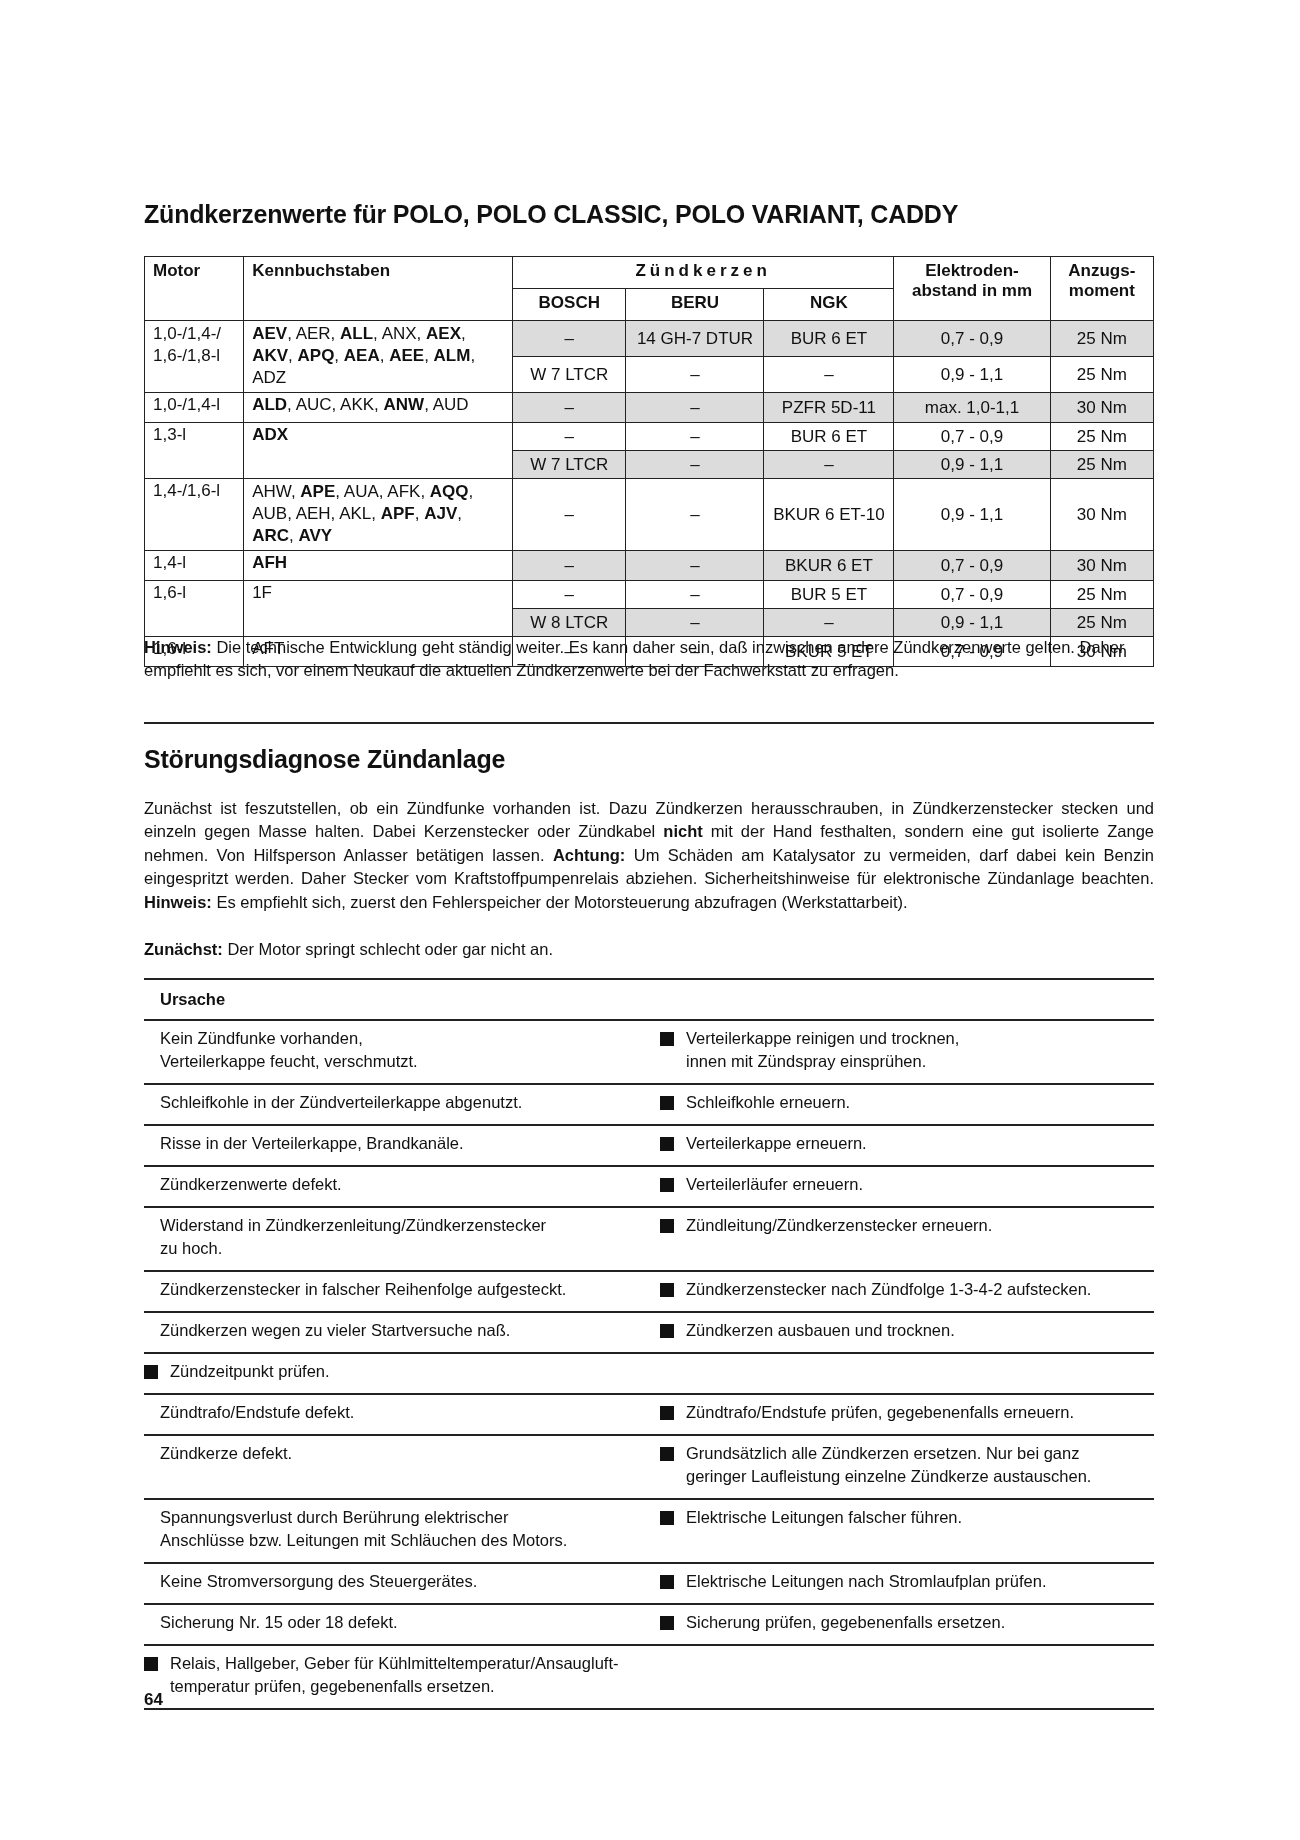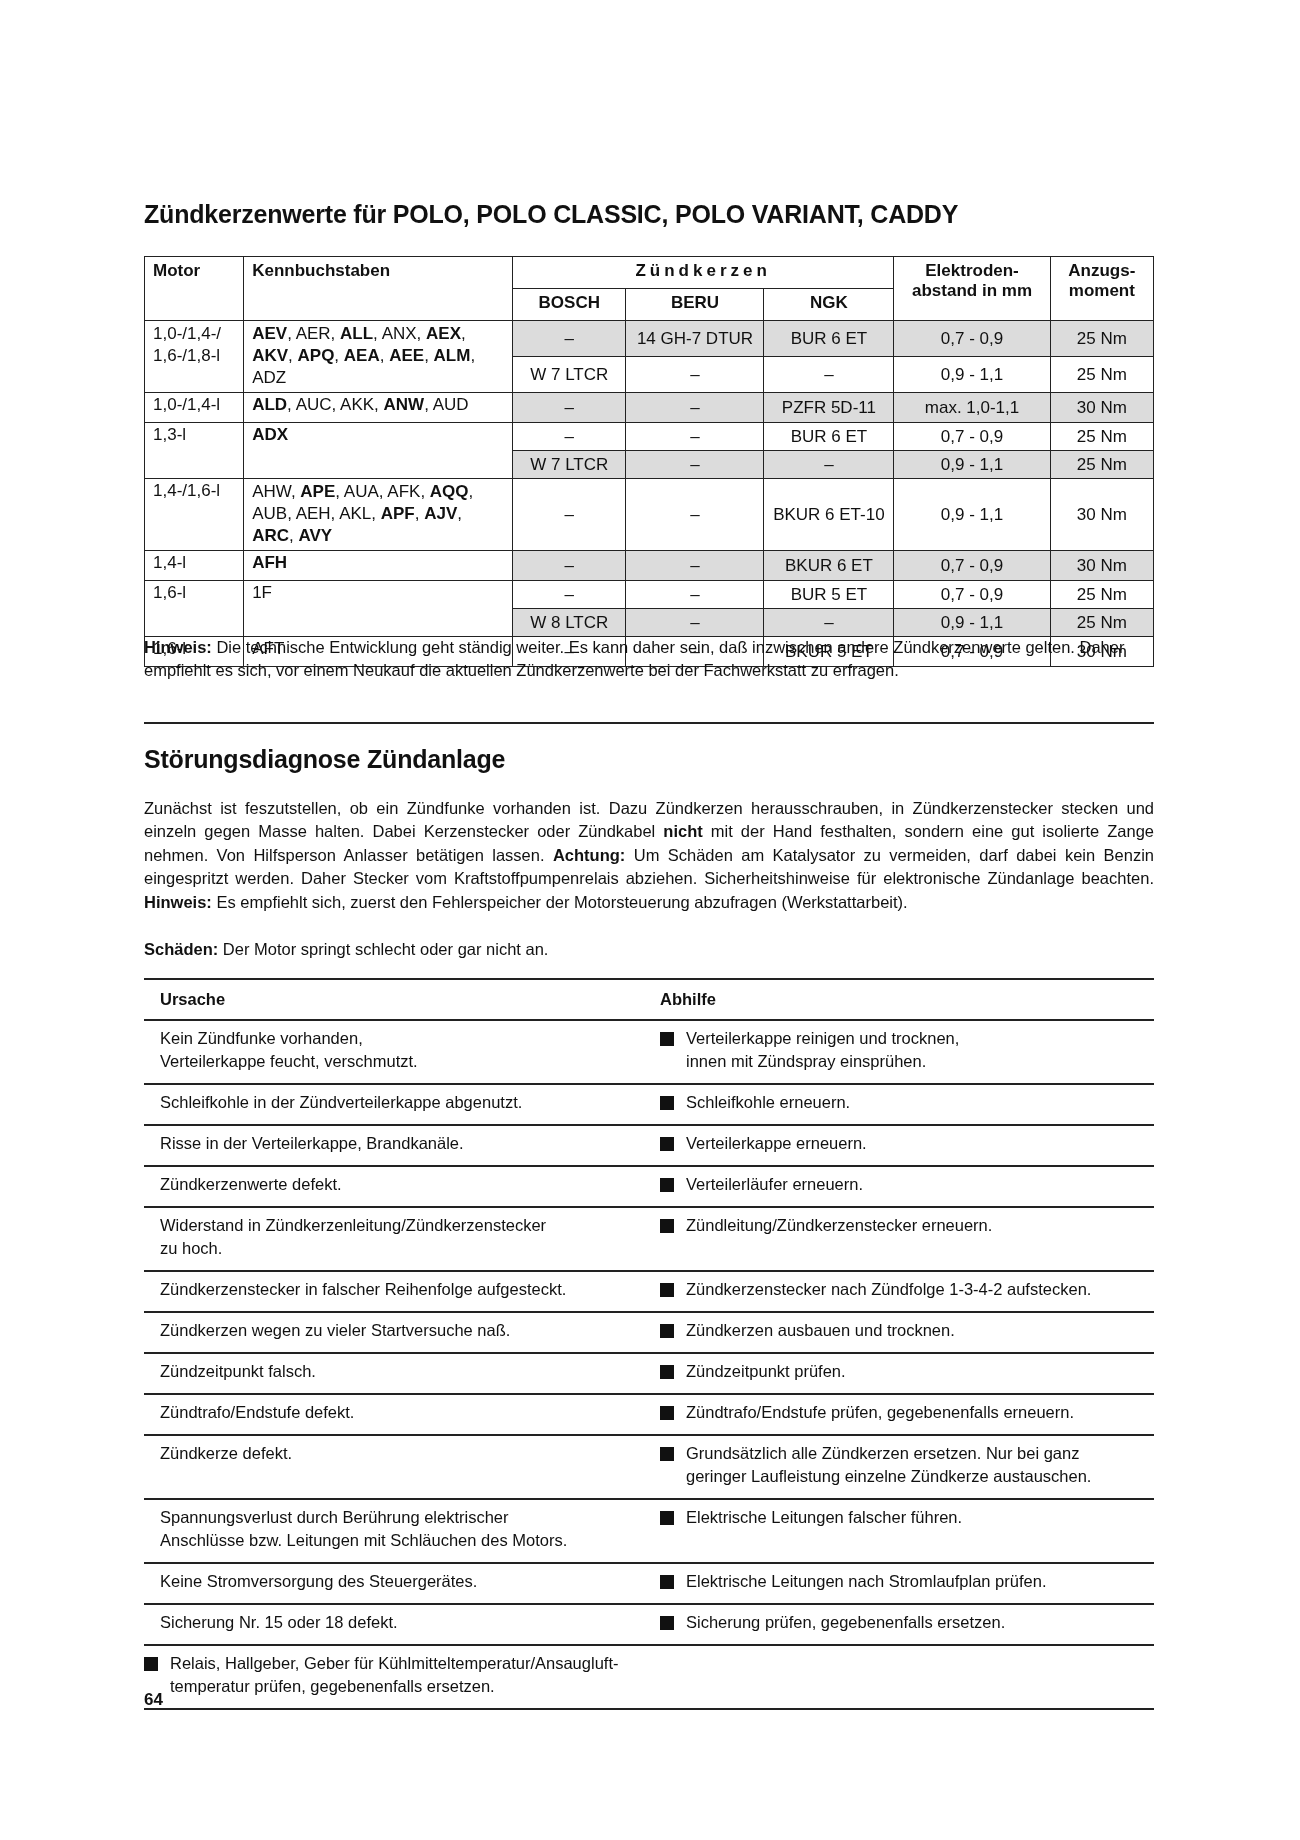--- a/index.html
+++ b/index.html
@@ -169,27 +169,26 @@
 
   <div class="rule" style="top:722px"></div>
 
   <h2 class="section">Störungsdiagnose Zündanlage</h2>
 
   <div class="intro">
     <span>Zunächst ist feszutstellen, ob ein Zündfunke vorhanden ist. Dazu Zündkerzen herausschrauben, in Zündkerzenstecker stecken und einzeln gegen Masse halten. Dabei Kerzenstecker oder Zündkabel </span><b>nicht</b><span> mit der Hand festhalten, sondern eine gut isolierte Zange nehmen. Von Hilfsperson Anlasser betätigen lassen. </span><b>Achtung:</b><span> Um Schäden am Katalysator zu vermeiden, darf dabei kein Benzin eingespritzt werden. Daher Stecker vom Kraftstoffpumpenrelais abziehen. Sicherheitshinweise für elektronische Zündanlage beachten. </span><b>Hinweis:</b><span> Es empfiehlt sich, zuerst den Fehlerspeicher der Motorsteuerung abzufragen (Werkstattarbeit).</span>
   </div>
 
   <div class="stoerung">
-    <b>Schäden:</b><span> Der Motor springt schlecht oder gar nicht an.</span>
+    <b>Zunächst:</b><span> Der Motor springt schlecht oder gar nicht an.</span>
   </div>
 
   <div class="diag">
     <div class="drow head">
       <div class="cause">Ursache</div>
-      <div class="remedy">Abhilfe</div>
     </div>
     <div id="diag-body">
         <div class="drow">
           <div class="cause" style="white-space: pre-line;">Kein Zündfunke vorhanden,
 Verteilerkappe feucht, verschmutzt.</div>
           <div class="remedy">
             <span class="bullet"></span>
             <span style="white-space: pre-line;">Verteilerkappe reinigen und trocknen,
 innen mit Zündspray einsprühen.</span>
           </div>
@@ -231,21 +230,20 @@
           </div>
         </div>
         <div class="drow">
           <div class="cause" style="white-space: pre-line;">Zündkerzen wegen zu vieler Startversuche naß.</div>
           <div class="remedy">
             <span class="bullet"></span>
             <span style="white-space: pre-line;">Zündkerzen ausbauen und trocknen.</span>
           </div>
         </div>
         <div class="drow">
-          <div class="cause" style="white-space: pre-line;">Zündzeitpunkt falsch.</div>
           <div class="remedy">
             <span class="bullet"></span>
             <span style="white-space: pre-line;">Zündzeitpunkt prüfen.</span>
           </div>
         </div>
         <div class="drow">
           <div class="cause" style="white-space: pre-line;">Zündtrafo/Endstufe defekt.</div>
           <div class="remedy">
             <span class="bullet"></span>
             <span style="white-space: pre-line;">Zündtrafo/Endstufe prüfen, gegebenenfalls erneuern.</span>

